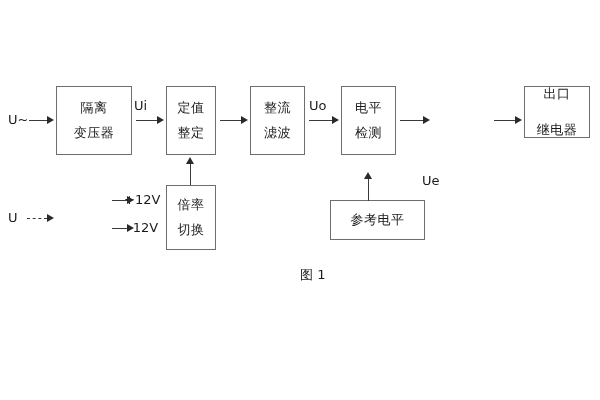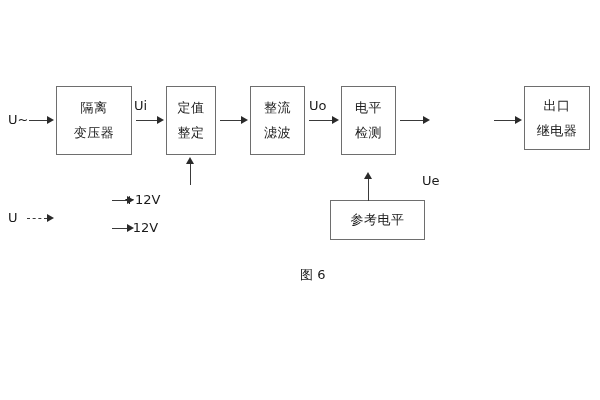--- a/index.html
+++ b/index.html
@@ -135,26 +135,30 @@
     <span class="ln">整流</span>
     <span class="ln">滤波</span>
   </div>
 
   <div class="block" style="left:341px; top:86px; width:55px; height:69px;">
     <span class="ln">电平</span>
     <span class="ln">检测</span>
   </div>
 
 
-  <div class="block" style="left:524px; top:86px; width:66px; height:64px;">
+  <div class="block" style="left:524px; top:86px; width:66px; height:52px;justify-content:space-between;">
     <span class="ln">出口</span>
     <span class="ln">继电器</span>
   </div>
 
 
+  <div class="block" style="left:166px; top:185px; width:50px; height:65px;">
+    <span class="ln">倍率</span>
+    <span class="ln">切换</span>
+  </div>
 
   <div class="block single" style="left:330px; top:200px; width:95px; height:40px;align-items:center;">
     <span class="ln">参考电平</span>
   </div>
 
   <div class="label" style="left:8px; top:113px;">U~</div>
 
   <div class="label" style="left:8px; top:211px;">U</div>
 
   <div class="label sig" style="left:134px; top:99px;">Ui</div>
@@ -215,15 +219,15 @@
   <div class="varrow" style="left:186px; top:157px; height:28px;">
     <div class="shaft" style="top:5px; height:23px;"></div>
     <div class="head"></div>
   </div>
 
   <div class="varrow" style="left:364px; top:172px; height:29px;">
     <div class="shaft" style="top:5px; height:24px;"></div>
     <div class="head"></div>
   </div>
 
-  <div class="caption" style="left:300px; top:266px;">图 6</div>
+  <div class="caption" style="left:300px; top:266px;">图 1</div>
 
 </div>
 
 </body></html>

